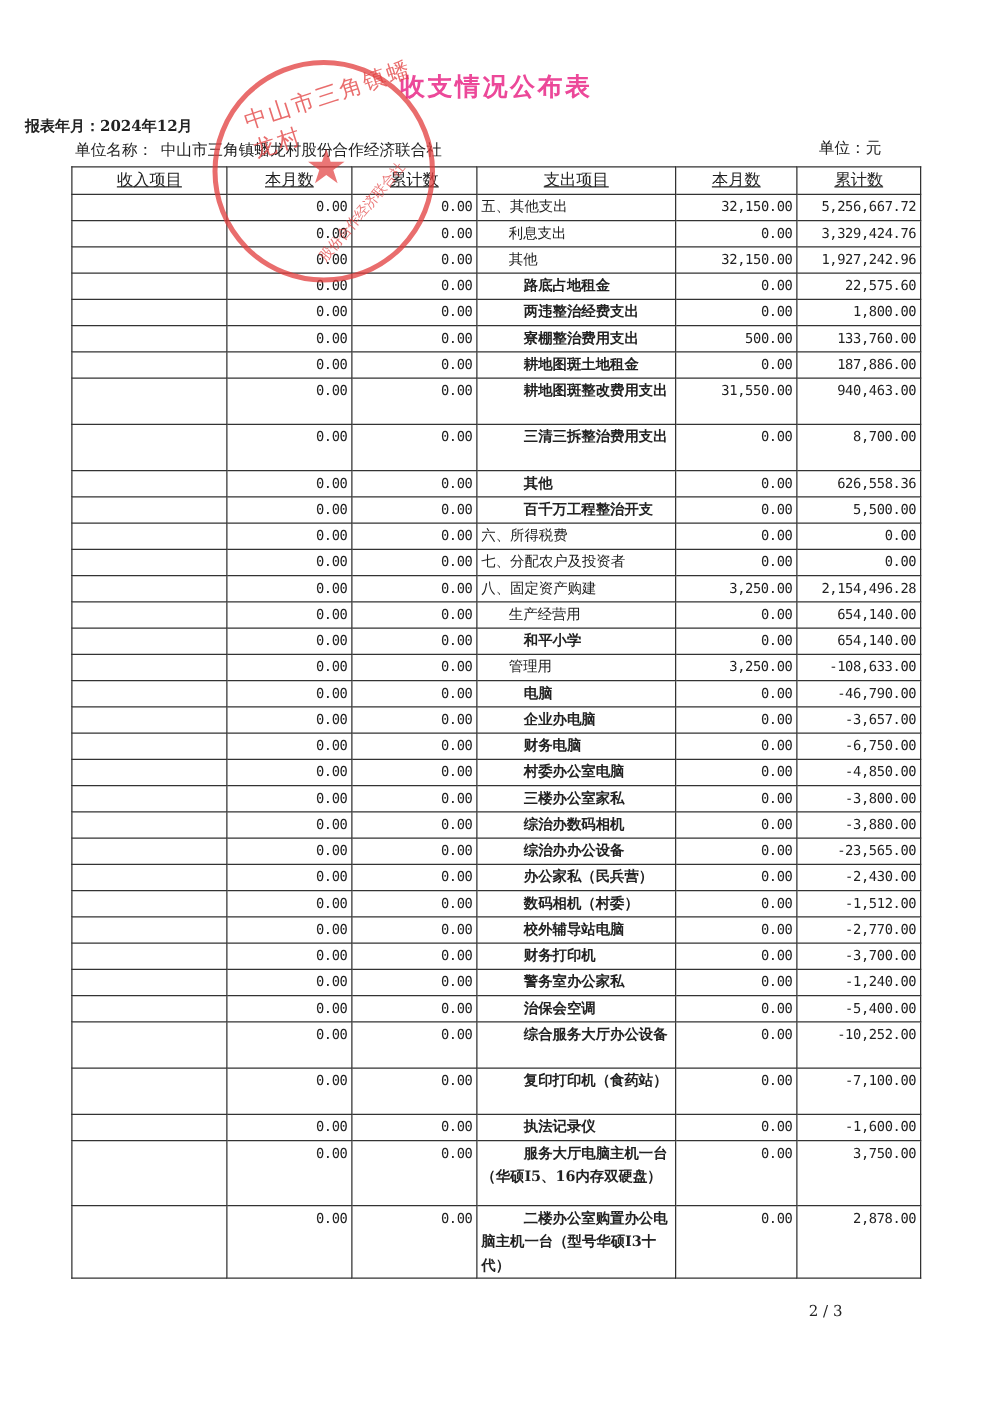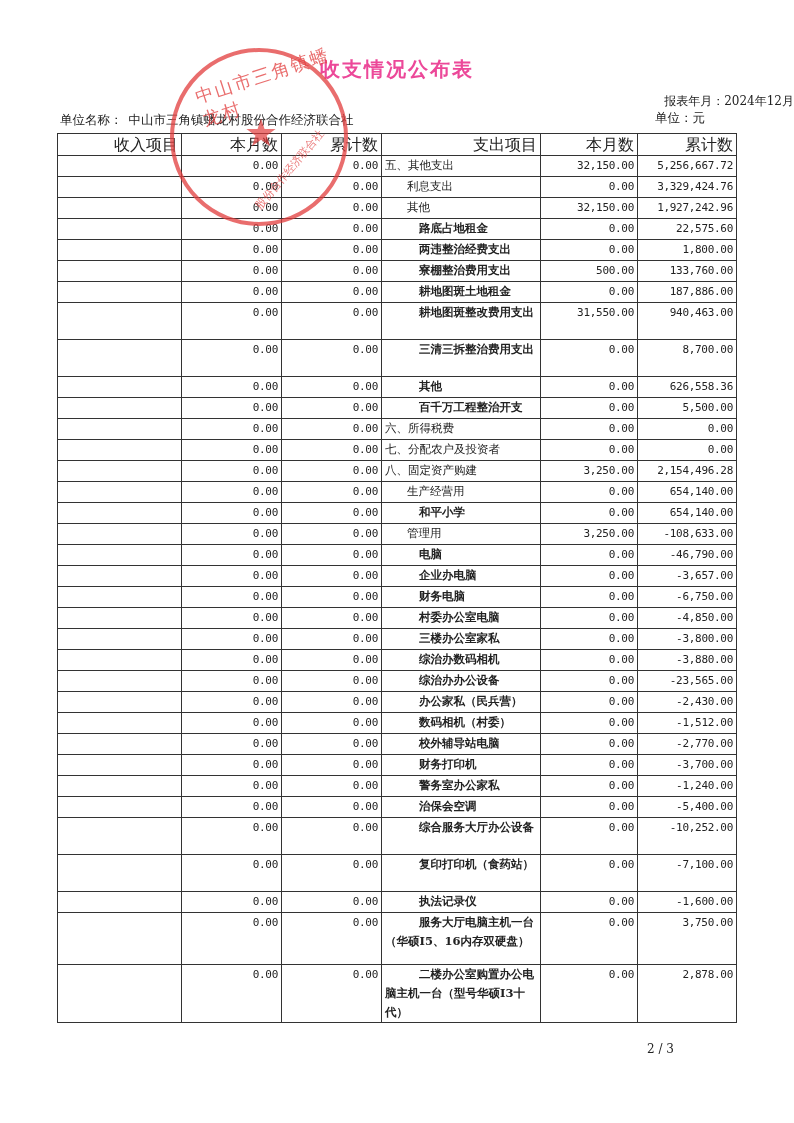--- a/index.html
+++ b/index.html
@@ -1,30 +1,30 @@
 <!DOCTYPE html>
 <html><head>
 <meta charset="utf-8">
 <style>
   html, body { margin:0; padding:0; background:#fff; }
   body { width:794px; height:1123px; position:relative; overflow:hidden;
          font-family: "DejaVu Serif", "Liberation Serif", serif; color:#222; }
   .title { position:absolute; left:0; width:794px; top:56px; text-align:center;
            font-size:20px; font-weight:bold; letter-spacing:2px; color:#ec4899;
            font-family:"DejaVu Sans", sans-serif; }
-  .subtitle { position:absolute; left:0; width:794px; top:93px; text-align:right;
-              font-size:12px; padding-left:20px; box-sizing:border-box; }
+  .subtitle { position:absolute; left:0; width:794px; top:93px; text-align:left;
+              font-size:12px; padding-left:20px; box-sizing:border-box;font-weight:bold; }
   .unit-name { position:absolute; left:60px; top:112px; font-size:12.5px; }
   .unit-name .lbl { margin-right:6px; }
   .unit { position:absolute; left:655px; top:110px; font-size:12.5px; }
   table.main { position:absolute; left:57px; top:133px; width:679px;
                border-collapse:collapse; table-layout:fixed; font-size:11px; }
   table.main td, table.main th { border:1px solid #333; padding:0 3px;
                vertical-align:top; line-height:19px; }
-  table.main th { font-weight:normal; font-size:16px; height:21px; text-align:right; vertical-align:middle; }
+  table.main th { font-weight:normal; font-size:13px; height:21px; text-align:center; vertical-align:middle;text-decoration:underline; }
   td.num { text-align:right; font-family:"DejaVu Sans Mono", monospace; font-size:11px; letter-spacing:-0.3px; }
   td.name { font-size:11.5px; padding-left:2px; }
   tr.r1 td { height:20px; }
   tr.r2 td { height:36px; }
   tr.r3 td { height:51px; }
   .i0 { padding-left:0; }
   .i1 { text-indent:22px; }
   .i2 { text-indent:34px;font-weight:bold; }
   .page-num { position:absolute; left:647px; top:1042px; font-size:12px; }
   .stamp { position:absolute; left:170px; top:48px; width:178px; height:178px;

